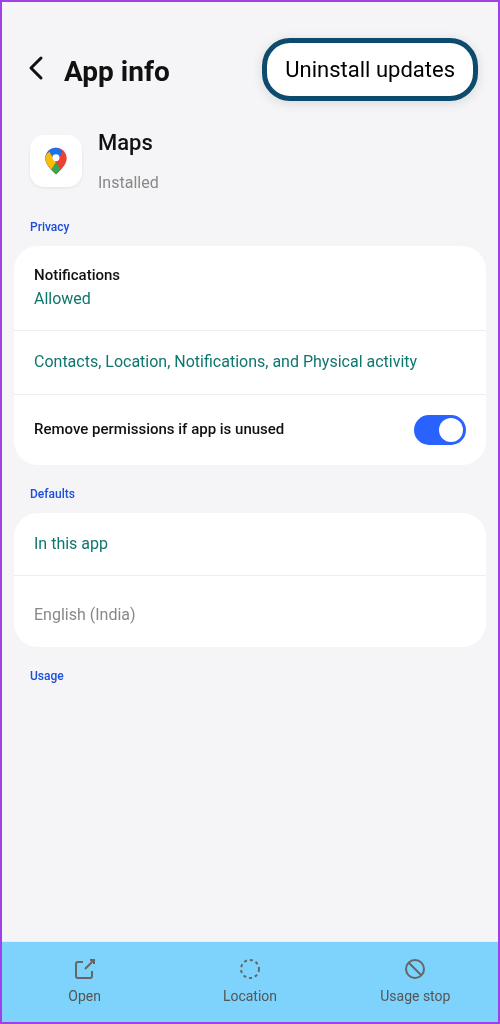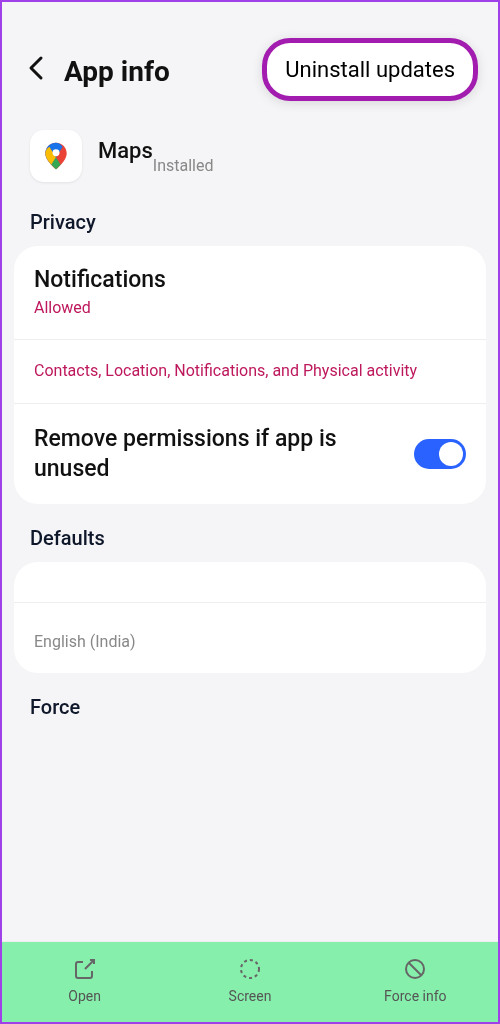--- a/index.html
+++ b/index.html
@@ -1,45 +1,45 @@
 <!DOCTYPE html>
 <html><head>
   <meta charset="utf-8">
   <style>
     * { margin: 0; padding: 0; box-sizing: border-box; font-family: -apple-system, BlinkMacSystemFont, 'Segoe UI', Roboto, sans-serif; }
     body { width: 500px; height: 1024px; background: #f5f5f7; border: 2px solid #a040e8; position: relative; overflow: hidden; }
     
     .header { display: flex; align-items: center; padding: 50px 24px 20px 24px; position: relative; }
     .back-btn { font-size: 32px; font-weight: 300; margin-right: 18px; cursor: pointer; }
     .header-title { font-size: 28px; font-weight: 700; color: #111; }
-    .menu-popup { position: absolute; right: 20px; top: 36px; background: #fff; border-radius: 28px; padding: 14px 18px; box-shadow: 0 2px 12px rgba(0,0,0,0.12); border: 5px solid #a21caf; }
+    .menu-popup { position: absolute; right: 20px; top: 36px; background: #fff; border-radius: 28px; padding: 14px 18px; box-shadow: 0 2px 12px rgba(0,0,0,0.12); border: 5px solid #0c4a6e; }
     .menu-popup-text { font-size: 22px; color: #000; }
     
     .app-row { display: flex; align-items: center; padding: 20px 28px 28px 28px; }
     .app-icon { width: 52px; height: 52px; background: #fff; border-radius: 14px; display: flex; align-items: center; justify-content: center; margin-right: 16px; box-shadow: 0 1px 3px rgba(0,0,0,0.08); }
     .app-icon svg { width: 32px; height: 32px; }
-    .app-meta { display: flex; flex-direction: row; }
+    .app-meta { display: flex; flex-direction: column; }
     .app-name { font-size: 22px; font-weight: 500; color: #111; }
     .app-status { font-size: 16px; color: #888; margin-top: 18px; }
     
-    .section-label { font-size: 20px; color: #0f172a; font-weight: 500; padding: 0 28px 12px 28px; }
+    .section-label { font-size: 12px; color: #1d4ed8; font-weight: 500; padding: 0 28px 12px 28px; }
     
     .card { background: #fff; border-radius: 24px; margin: 0 12px 22px 12px; overflow: hidden; }
     .item { padding: 20px 20px; border-bottom: 1px solid #eee; cursor: pointer; }
     .item:last-child { border-bottom: none; }
-    .item-title { font-size: 23px; font-weight: 500; color: #111; margin-bottom: 4px; }
-    .item-sub { font-size: 16px; color: #be185d; line-height: 1.4; }
+    .item-title { font-size: 15px; font-weight: 500; color: #111; margin-bottom: 4px; }
+    .item-sub { font-size: 16px; color: #0f766e; line-height: 1.4; }
     .item-sub.gray { color: #888; margin-top: 8px; }
     .item-row { display: flex; align-items: center; justify-content: space-between; }
     .item-row .item-title { margin-bottom: 0; flex: 1; padding-right: 7px; line-height: 1.3; }
     
     .toggle { width: 52px; height: 30px; background: #2962ff; border-radius: 15px; position: relative; cursor: pointer; flex-shrink: 0; }
     .toggle::after { content: ''; position: absolute; width: 24px; height: 24px; background: #fff; border-radius: 50%; top: 3px; right: 3px; }
     
-    .bottom-bar { position: absolute; bottom: 0; left: 0; right: 0; background: #86efac; display: flex; justify-content: space-around; padding: 14px 0 18px 0; border-top: 1px solid #eee; }
+    .bottom-bar { position: absolute; bottom: 0; left: 0; right: 0; background: #7dd3fc; display: flex; justify-content: space-around; padding: 14px 0 18px 0; border-top: 1px solid #eee; }
     .bottom-item { display: flex; flex-direction: column; align-items: center; cursor: pointer; flex: 1; }
     .bottom-icon { width: 26px; height: 26px; margin-bottom: 6px; display: flex; align-items: center; justify-content: center; color: #666; }
     .bottom-label { font-size: 14px; color: #555; }
     
     .usage-label { padding-bottom: 0; margin-bottom: -2px; }
   </style>
 </head>
 <body>
 
 <div class="header">
@@ -90,47 +90,48 @@
     <div class="item-row">
       <div class="item-title">Remove permissions if app is unused</div>
       <div class="toggle"></div>
     </div>
   </div>
 </div>
 
 <div class="section-label">Defaults</div>
 <div class="card">
   <div class="item">
+    <div class="item-sub">In this app</div>
   </div>
   <div class="item">
     <div class="item-sub gray">English (India)</div>
   </div>
 </div>
 
-<div class="section-label usage-label">Force</div>
+<div class="section-label usage-label">Usage</div>
 
 <div class="bottom-bar">
   <div class="bottom-item">
     <div class="bottom-icon">
       <svg width="24" height="24" viewBox="0 0 24 24" fill="none" stroke="#666" stroke-width="2">
           <path d="M17 3h4v4M21 3l-9 9M10 5H5a2 2 0 00-2 2v12a2 2 0 002 2h12a2 2 0 002-2v-5"></path>
         </svg>
     </div>
     <div class="bottom-label">Open</div>
   </div>
   <div class="bottom-item">
     <div class="bottom-icon">
       <svg width="24" height="24" viewBox="0 0 24 24" fill="none" stroke="#666" stroke-width="2" stroke-dasharray="3,3">
           <circle cx="12" cy="12" r="9"></circle>
         </svg>
     </div>
-    <div class="bottom-label">Screen</div>
+    <div class="bottom-label">Location</div>
   </div>
   <div class="bottom-item">
     <div class="bottom-icon">
       <svg width="24" height="24" viewBox="0 0 24 24" fill="none" stroke="#666" stroke-width="2">
           <circle cx="12" cy="12" r="9"></circle>
           <path d="M6 6l12 12"></path>
         </svg>
     </div>
-    <div class="bottom-label">Force info</div>
+    <div class="bottom-label">Usage stop</div>
   </div>
 </div>
 
 </body></html>

